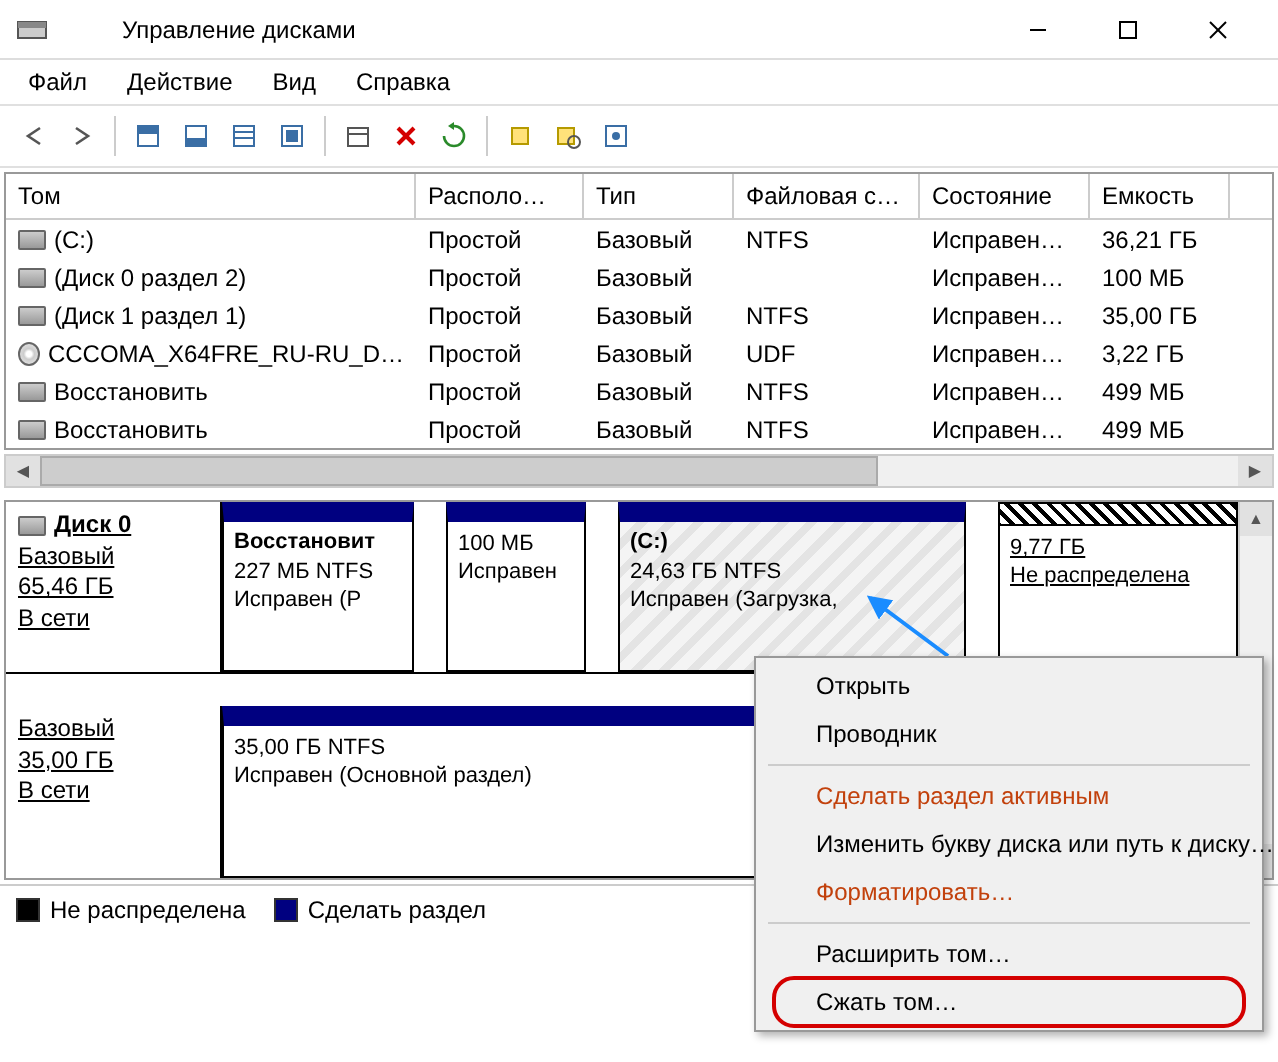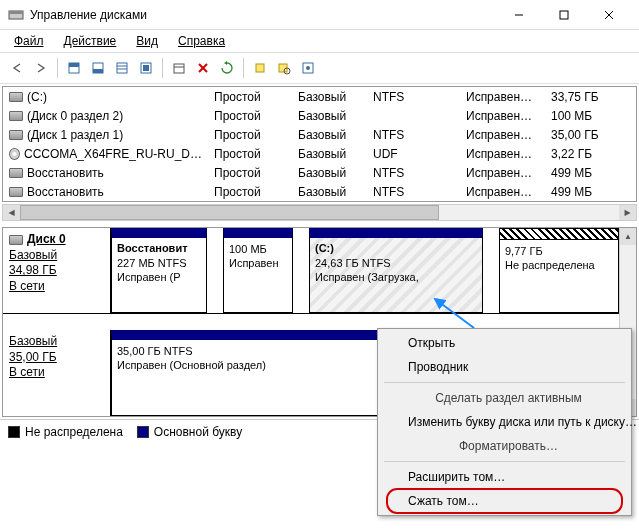--- a/index.html
+++ b/index.html
@@ -1,26 +1,26 @@
 <!DOCTYPE html>
 <html><head>
 <meta charset="utf-8">
 <style>
 * { margin: 0; padding: 0; box-sizing: border-box; }
 body { font-family: "Segoe UI", Tahoma, sans-serif; font-size: 12px; background: #fff; color: #000; width: 639px; height: 531px; overflow: hidden; position: relative; }
 
 
-.titlebar { height: 30px; display: flex; align-items: center; padding: 0 8px; border-bottom: 1px solid #ddd; }
+.titlebar { height: 30px; display: flex; align-items: center; padding: 0 8px; border-bottom: 1px solid #ddd; gap: 31px; }
 .titlebar-icon { width: 16px; height: 16px; margin-right: 6px; display: inline-flex; align-items: center; justify-content: center; }
 .titlebar-title { flex: 1; font-size: 12px; }
 .win-controls { display: flex; }
 .win-btn { width: 45px; height: 28px; display: flex; align-items: center; justify-content: center; font-size: 11px; color: #333; }
 
 
-.menubar { height: 22px; display: flex; align-items: center; padding: 0 4px; text-decoration: underline; }
+.menubar { height: 22px; display: flex; align-items: center; padding: 0 4px; }
 .menubar-item { padding: 2px 10px; cursor: default; }
 
 
 .toolbar { height: 32px; display: flex; align-items: center; padding: 2px 6px; gap: 2px; border-top: 1px solid #e0e0e0; border-bottom: 1px solid #e0e0e0; }
 .tb-btn { width: 22px; height: 22px; display: flex; align-items: center; justify-content: center; border: 1px solid transparent; }
 .tb-sep { width: 1px; height: 20px; background: #ccc; margin: 0 3px; }
 
 
 .table-wrap { border: 1px solid #999; margin: 2px; }
 .table-header { display: flex; background: #fff; border-bottom: 1px solid #ccc; }
@@ -49,40 +49,40 @@
 .disk-panel { margin: 6px 2px 2px; border: 1px solid #999; position: relative; background: #fff; }
 .disk-row { display: flex; border-bottom: 1px solid #000; }
 .disk-row:last-child { border-bottom: none; }
 .disk-info { width: 108px; padding: 4px 6px; border-right: 1px solid #000; font-size: 12px; line-height: 1.3; text-decoration: underline; }
 .disk-info .dname { font-weight: bold; display: flex; align-items: center; gap: 4px; }
 .part-row { flex: 1; display: flex; gap: 16px; padding: 0; }
 .part { border: 1px solid #000; position: relative; font-size: 11px; line-height: 1.25; overflow: hidden; }
 .part-inner { padding: 4px 5px; height: 100%; }
 .part .pname { font-weight: bold; margin-bottom: 1px; }
 .part.primary { border-top: 10px solid #000080; }
-.part.unalloc { background: repeating-linear-gradient(45deg, #000 0 2px, #fff 2px 5px); }
+.part.unalloc { background: repeating-linear-gradient(45deg, #000 0 2px, #fff 2px 5px); text-decoration: underline; }
 .part.unalloc .part-inner { background: #fff; margin-top: 10px; height: calc(100% - 10px); border-top: 1px solid #000; }
 .part.hatched .part-inner { background: repeating-linear-gradient(135deg, #f4f4f4 0 6px, #e4e4e4 6px 10px); }
 
 
 .vscroll { position: absolute; top: 0; right: 0; bottom: 0; width: 17px; background: #f0f0f0; border-left: 1px solid #ccc; display: flex; flex-direction: column; }
 .vscroll-btn { height: 17px; display: flex; align-items: center; justify-content: center; font-size: 8px; color: #555; background: #e1e1e1; }
 .vscroll-track { flex: 1; }
 
 
 .legend { height: 24px; display: flex; align-items: center; gap: 14px; padding: 0 8px; border-top: 1px solid #ccc; margin-top: 2px; }
 .legend-item { display: flex; align-items: center; gap: 5px; font-size: 12px; }
 .swatch { width: 12px; height: 12px; border: 1px solid #333; }
 .swatch.black { background: #000; }
 .swatch.navy { background: #000080; }
 
 
 .ctx-menu { position: absolute; left: 377px; top: 328px; width: 255px; background: #f0f0f0; border: 1px solid #999; box-shadow: 2px 2px 4px rgba(0,0,0,0.3); padding: 2px; font-size: 12px; z-index: 50; }
 .ctx-item { padding: 5px 20px 5px 28px; cursor: default; white-space: nowrap; }
-.ctx-item.disabled { color: #404040; text-align: center; }
+.ctx-item.disabled { color: #c2410c; }
 .ctx-sep { height: 1px; background: #ccc; margin: 3px 4px; }
 .ctx-item.highlighted { position: relative; }
 .ctx-item.highlighted::before { content: ""; position: absolute; left: 6px; right: 6px; top: -1px; bottom: -1px; border: 2px solid #d40000; border-radius: 11px; pointer-events: none; }
 
 
 .arrow-anno { position: absolute; left: 429px; top: 293px; pointer-events: none; z-index: 40; }
 
 svg { display: block; }
 </style>
 </head>
@@ -193,31 +193,39 @@
     </div>
   <div class="tb-btn">
       <svg width="14" height="14">
         <rect x="2" y="2" width="10" height="10" fill="none" stroke="#3a6ea5"></rect>
         <circle cx="7" cy="7" r="2" fill="#3a6ea5"></circle>
       </svg>
     </div>
 </div>
 
 <div class="table-wrap">
+  <div class="table-header">
+    <div class="th col-vol">Том</div>
+    <div class="th col-layout">Располо…</div>
+    <div class="th col-type">Тип</div>
+    <div class="th col-fs">Файловая с…</div>
+    <div class="th col-status">Состояние</div>
+    <div class="th col-cap">Емкость</div>
+  </div>
   <div class="table-body">
     <div class="tr">
       <div class="td vol col-vol">
           <span class="disk-glyph"></span>
           <span>(C:)</span>
         </div>
       <div class="td col-layout">Простой</div>
       <div class="td col-type">Базовый</div>
       <div class="td col-fs">NTFS</div>
       <div class="td col-status">Исправен…</div>
-      <div class="td col-cap">33,75 ГБ</div>
+      <div class="td col-cap">36,21 ГБ</div>
     </div>
     <div class="tr">
       <div class="td vol col-vol">
           <span class="disk-glyph"></span>
           <span>(Диск 0 раздел 2)</span>
         </div>
       <div class="td col-layout">Простой</div>
       <div class="td col-type">Базовый</div>
       <div class="td col-fs"></div>
       <div class="td col-status">Исправен…</div>
@@ -284,21 +292,21 @@
     <div class="vscroll-btn">▼</div>
   </div>
 
   <div class="disk-row" style="height:86px;">
     <div class="disk-info">
       <div class="dname">
           <span class="disk-glyph"></span>
           <span>Диск 0</span>
         </div>
       <div>Базовый</div>
-      <div>34,98 ГБ</div>
+      <div>65,46 ГБ</div>
       <div>В сети</div>
     </div>
     <div class="part-row">
       <div style="flex:0 0 100%; height:10px; background:#000080; position:absolute;"></div>
       <div class="part primary" style="flex:0 0 96px;">
         <div class="part-inner">
           <div class="pname">Восстановит</div>
           <div>227 МБ NTFS</div>
           <div>Исправен (Р</div>
         </div>
@@ -347,21 +355,21 @@
   </div>
 </div>
 
 <div class="legend">
   <div class="legend-item">
     <span class="swatch black"></span>
     <span>Не распределена</span>
   </div>
   <div class="legend-item">
     <span class="swatch navy"></span>
-    <span>Основной букву</span>
+    <span>Сделать раздел</span>
   </div>
 </div>
 
 <div class="arrow-anno">
   <svg width="50" height="40">
     <defs>
         <marker id="ah" markerWidth="6" markerHeight="6" refX="5" refY="3" orient="auto">
           <path d="M0,0 L6,3 L0,6 Z" fill="#1a8cff"></path>
         </marker>
       </defs>

